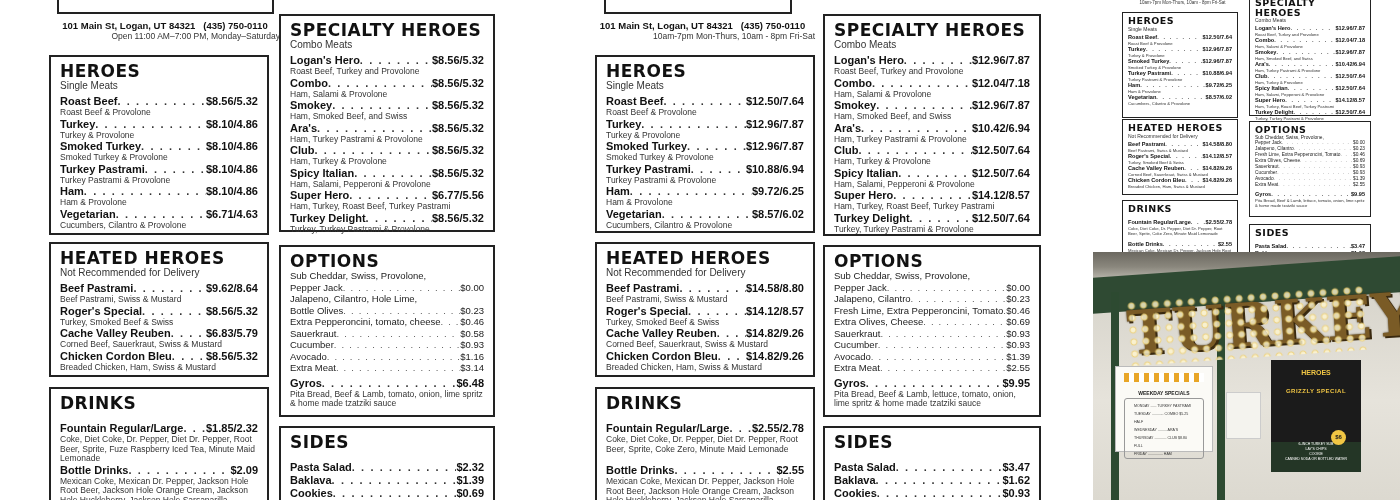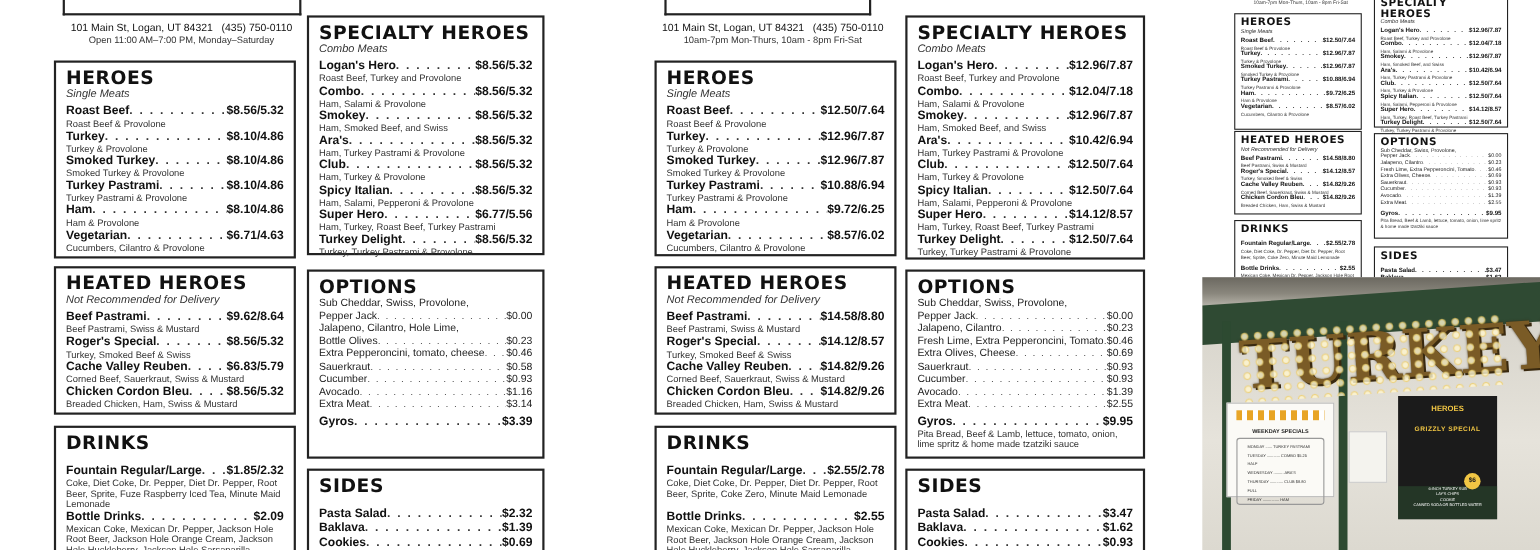--- a/index.html
+++ b/index.html
@@ -4,44 +4,44 @@
 <style>
   * { box-sizing: border-box; margin: 0; padding: 0; }
   html, body { width: 1400px; height: 500px; overflow: hidden; background: #ffffff; }
   body { position: relative; font-family: "Liberation Sans", sans-serif; color: #111; }
 
   .menu { position: absolute; top: 0; overflow: hidden; background: #fff; }
   .panel { position: absolute; border: 2px solid #222; background: #fff; }
   .logo-box { position: absolute; border: 2px solid #222; border-top: none; background: #fff; }
 
   .addr { position: absolute; text-align: center; white-space: nowrap; }
-  .addr .line1 { font-weight: normal; color: #111; }
+  .addr .line1 { font-weight: bold; color: #111; }
   .addr .line2 { color: #333; }
 
   .title { font-family: "DejaVu Sans", sans-serif; font-weight: bold; letter-spacing: 0.5px; color: #111; line-height: 1; }
-  .subtitle { font-style: italic; color: #333; }
+  .subtitle { color: #333; }
   .item-row { display: flex; align-items: baseline; white-space: nowrap; }
   .item-row .name { font-weight: bold; color: #111; flex: 0 0 auto; }
   .item-row .dots { flex: 1 1 auto; overflow: hidden; color: #333; letter-spacing: 1.6px; font-weight: bold; }
   .item-row .dots::before { content: ". . . . . . . . . . . . . . . . . . . . . . . . . . . . . . . . . . . . . . . . . . . . . . . . . . . . . . . . . . . ."; }
   .item-row .price { font-weight: bold; color: #111; flex: 0 0 auto; }
   .desc { color: #333; }
 
   .opt-row { display: flex; align-items: baseline; white-space: nowrap; color: #222; }
   .opt-row .dots { flex: 1 1 auto; overflow: hidden; letter-spacing: 1.2px; color: #555; }
   .opt-row .dots::before { content: ". . . . . . . . . . . . . . . . . . . . . . . . . . . . . . . . . . . . . . . . . . . . . . . . . . . . . . . . . . . . . . . . . . . . ."; }
 
   
   .L .title { font-size: 17px; }
   .L .subtitle { font-size: 10px; margin-bottom: 4px; }
   .L .item-row { font-size: 11px; line-height: 13px; }
   .L .desc { font-size: 8.5px; line-height: 9.5px; }
   .L .opt-row { font-size: 9.5px; line-height: 11.5px; }
   .L .addr .line1 { font-size: 9.5px; }
-  .L .addr .line2 { font-size: 8.5px; }
+  .L .addr .line2 { font-size: 8.5px; text-align: right; }
 
   
   .S .title { font-size: 9.5px; }
   .S .subtitle { font-size: 5px; margin-bottom: 2px; }
   .S .item-row { font-size: 5.6px; line-height: 7px; }
   .S .desc { font-size: 4.2px; line-height: 5px; }
   .S .opt-row { font-size: 4.8px; line-height: 5.9px; }
   .S .addr .line2 { font-size: 4.5px; }
   .S .panel { border-width: 1px; }
 
@@ -251,22 +251,23 @@
           <span class="price">$1.16</span>
         </div>
         <div class="opt-row">
           <span class="text">Extra Meat</span>
           <span class="dots"></span>
           <span class="price">$3.14</span>
         </div>
         <div class="item-row" style="margin-top: 3px;">
           <span class="name">Gyros</span>
           <span class="dots"></span>
-          <span class="price">$3.39</span>
-        </div>
+          <span class="price">$6.48</span>
+        </div>
+        <div class="desc">Pita Bread, Beef &amp; Lamb, tomato, onion, lime spritz &amp; home made tzatziki sauce</div>
       </div>
   </div>
 
   <div class="panel" style="left:49px;top:387px;width:220px;height:130px;">
     <div class="inner" id="m0-drinks">
         <div class="title">DRINKS</div>
         <div class="gap"></div>
         <div class="item-row">
           <span class="name">Fountain Regular/Large</span>
           <span class="dots"></span>

